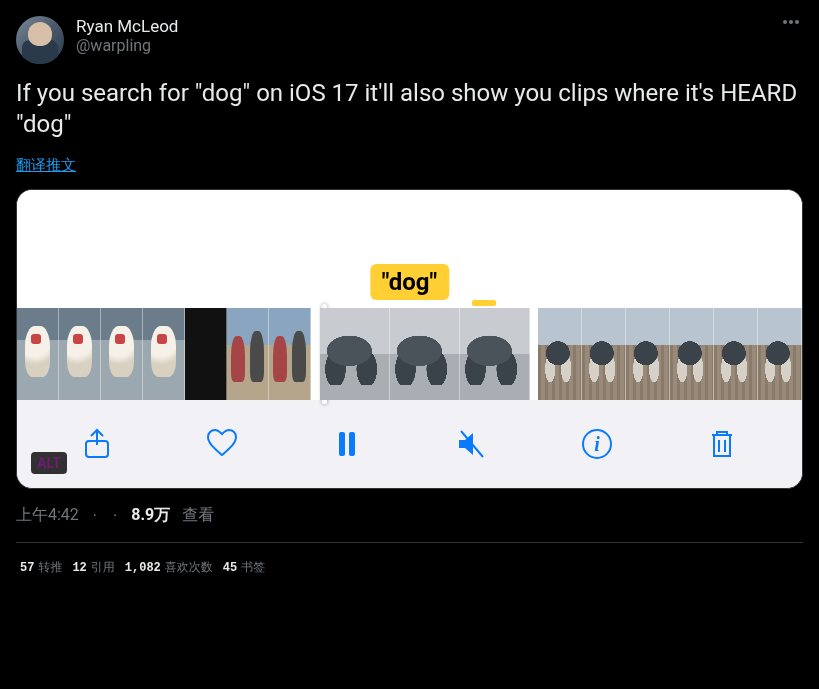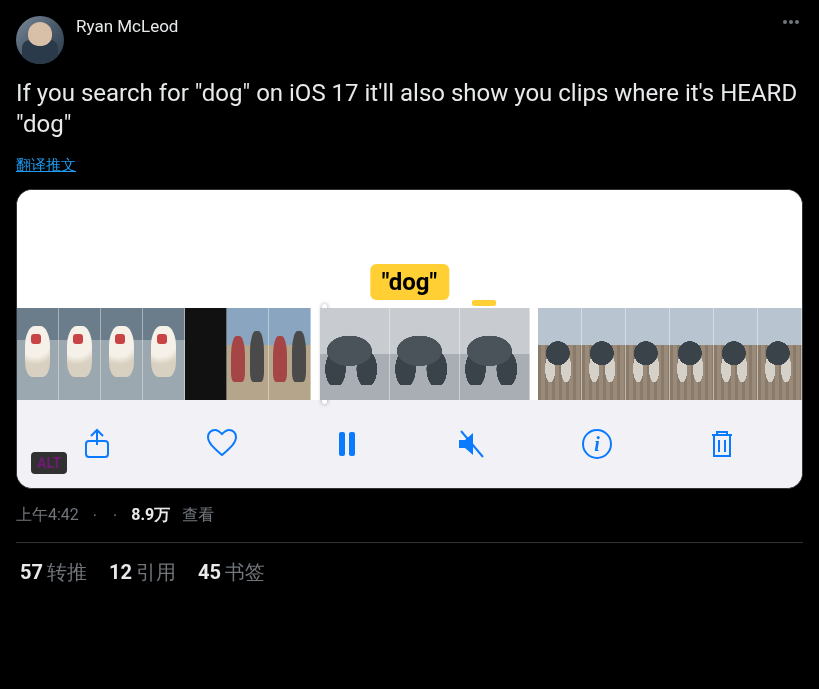--- a/index.html
+++ b/index.html
@@ -277,38 +277,40 @@
   }
   .meta-row .sep { margin: 0 2px; }
   .meta-row .bold { color: #e7e9ea; font-weight: 700; }
   .divider {
     height: 1px;
     background: #2f3336;
     margin-top: 16px;
   }
   .stats-row {
     display: flex;
-    gap: 22px;
+    gap: 10px;
     padding: 16px 4px 0 4px;
-    font-size: 20px;
+    font-size: 12px;
     color: #71767b;
+    font-family: Liberation Mono, monospace;
   }
   .stat { cursor: pointer; }
   .stat .num { color: #e7e9ea; font-weight: 700; margin-right: 4px; }
   .clip2 { position: relative; }
 </style>
 </head>
 <body>
 
 <div class="tweet">
 
   <div class="header">
     <div class="avatar"></div>
     <div class="name-block">
       <div class="display-name">Ryan McLeod</div>
+      <div class="handle">@warpling</div>
     </div>
     <div class="more-icon">
       <span></span>
         <span></span>
         <span></span>
     </div>
   </div>
 
   <div class="tweet-text">If you search for "dog" on iOS 17 it'll also show you clips where it's HEARD "dog"</div>
 
@@ -399,17 +401,20 @@
   <div class="divider"></div>
 
   <div class="stats-row">
     <div class="stat">
       <span class="num">57</span><span>转推</span>
     </div>
     <div class="stat">
       <span class="num">12</span><span>引用</span>
     </div>
     <div class="stat">
+      <span class="num">1,082</span><span>喜欢次数</span>
+    </div>
+    <div class="stat">
       <span class="num">45</span><span>书签</span>
     </div>
   </div>
 
 </div>
 
 </body></html>

